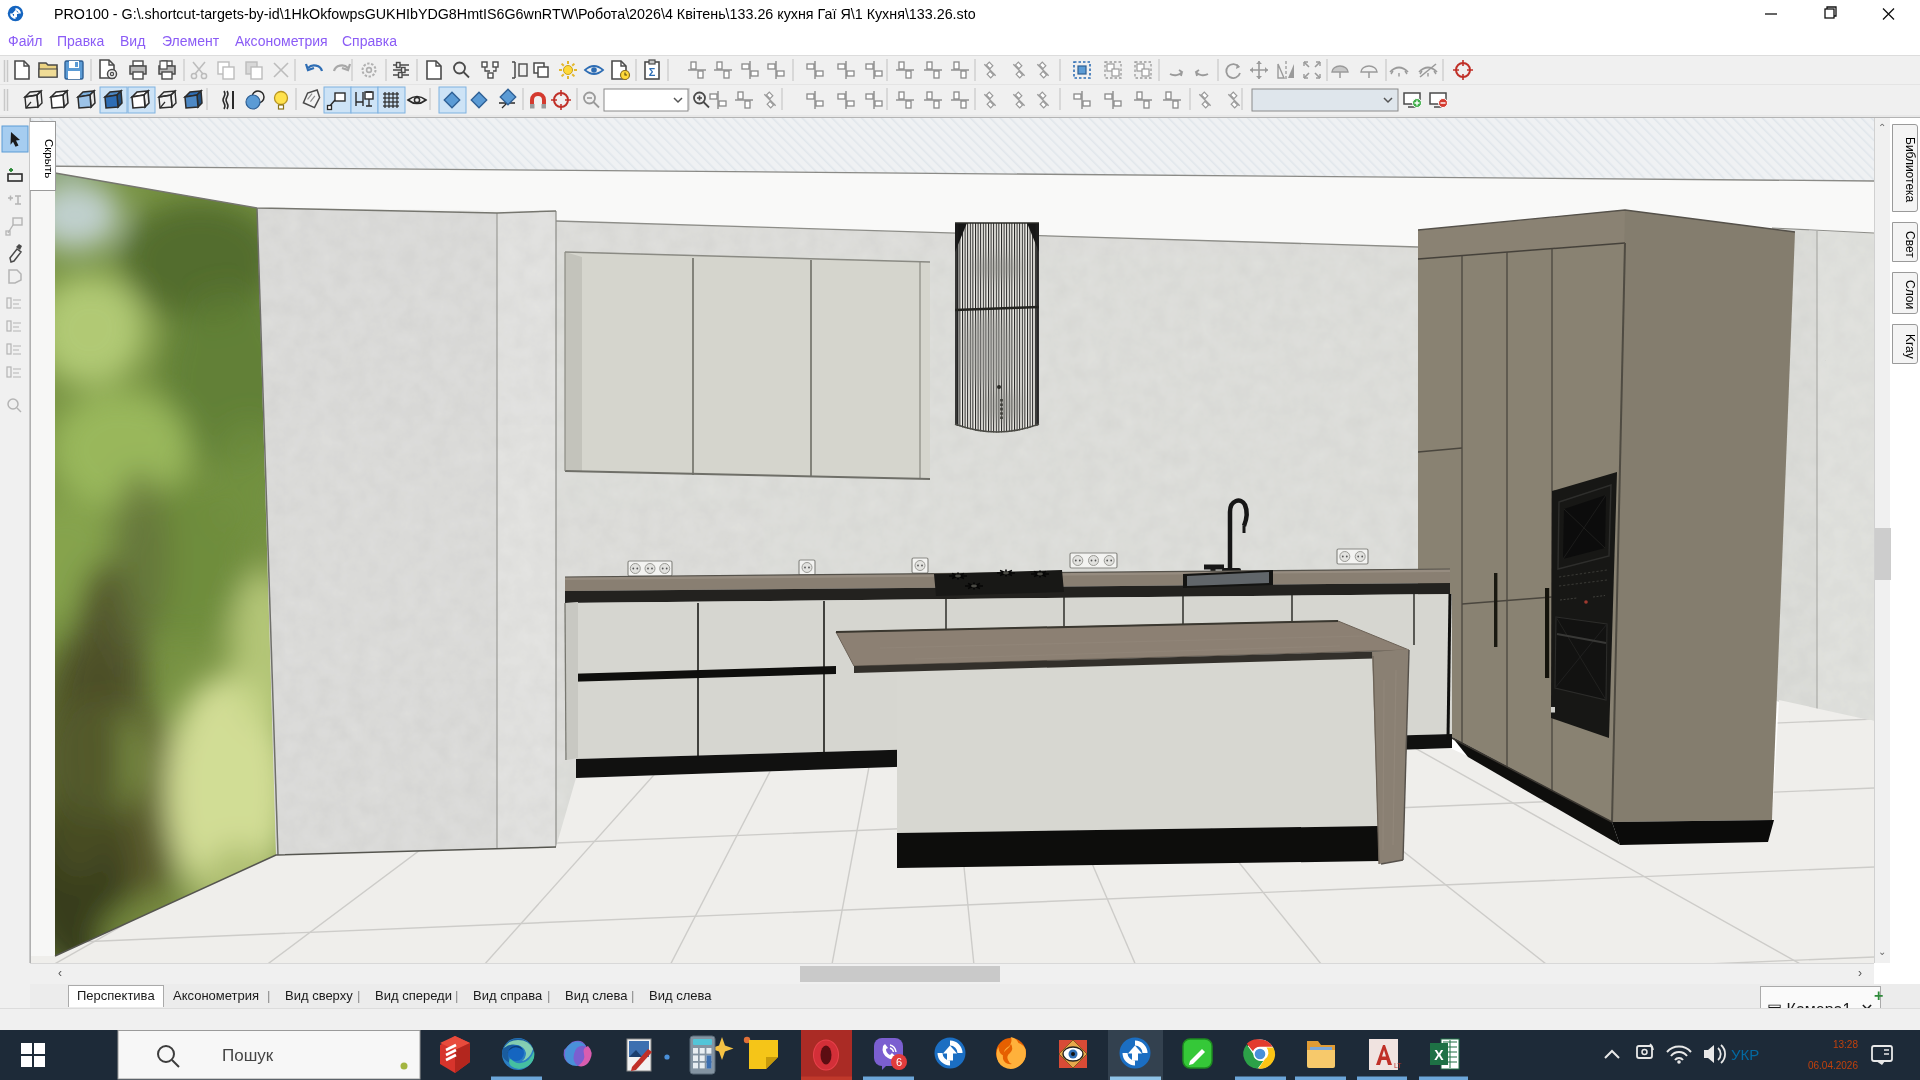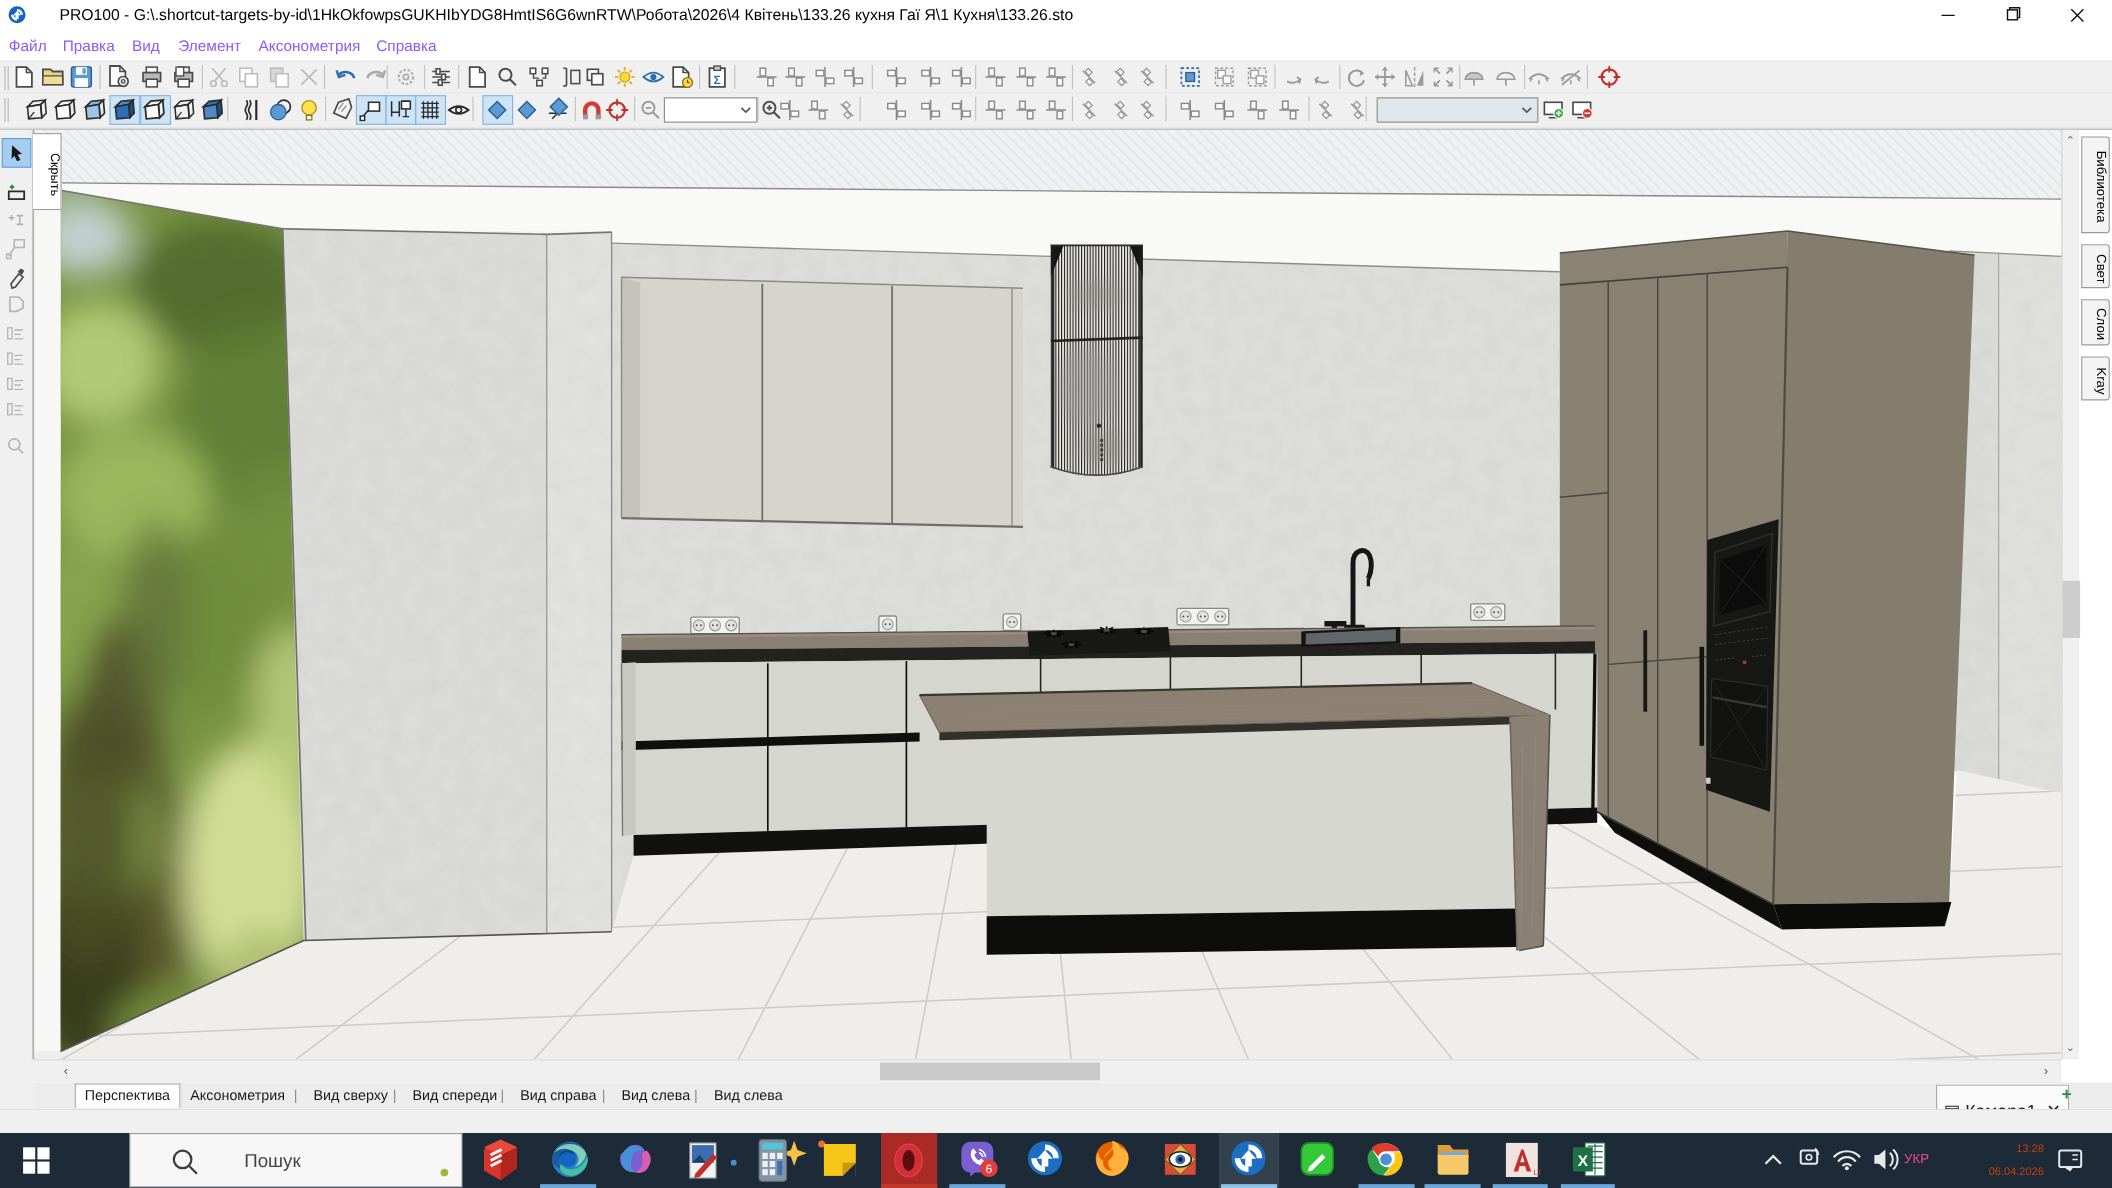--- a/index.html
+++ b/index.html
@@ -13,21 +13,21 @@
 #sidebar{position:absolute;left:0;top:118px;width:30px;height:845px;background:#f0f0f0;border-right:1px solid #c8c8c8}
 #hidetab{position:absolute;left:30px;top:121px;width:26px;height:70px;background:#fff;border:1px solid #9a9a9a;border-left:none;
  font-size:11.5px;color:#000;writing-mode:vertical-rl;text-align:center;padding-top:6px}
 .rtab{position:absolute;background:#f4f4f4;border:1px solid #9a9a9a;width:26px;font-size:12px;color:#000;
  writing-mode:vertical-rl;text-align:center;left:1892px;border-radius:0 3px 3px 0}
 #statusstrip{position:absolute;left:0;top:1008px;width:1920px;height:22px;background:#f0f0f0;border-top:1px solid #dcdcdc}
 #tabsrow{position:absolute;left:0;top:984px;width:1920px;height:24px;background:#ececec;font-size:13px;color:#1a1a1a}
 #tabsrow .vt{position:absolute;top:4px}
 #tabsrow .sep{position:absolute;top:4px;color:#8a8a8a}
 #clock{position:absolute;left:1768px;top:1034px;width:90px;text-align:right;color:#c2410c;font-size:10px;line-height:21px}
-#ukr{position:absolute;left:1731px;top:1046px;color:#ec4899;font-size:12px}
+#ukr{position:absolute;left:1731px;top:1046px;color:#0369a1;font-size:15px}
 </style></head><body>
 <div id="titlebar">
     <svg class="abs" style="left:7px;top:5px" width="17" height="17" viewBox="0 0 22 22">
       <circle cx="11" cy="11" r="10" fill="#1565c0"></circle>
       <path d="M11,4 a7,7 0 0 1 7,7 h-3.2 a3.8,3.8 0 0 0 -3.8,-3.8 z" fill="#fff"></path>
       <path d="M11,18 a7,7 0 0 1 -7,-7 h3.2 a3.8,3.8 0 0 0 3.8,3.8 z" fill="#fff"></path>
       <path d="M11,6.5 l4.5,5 h-2.6 v4.5 h-3.8 v-4.5 h-2.6 z" fill="#fff"></path>
     </svg>
     <span class="ttxt">PRO100 - G:\.shortcut-targets-by-id\1HkOkfowpsGUKHIbYDG8HmtIS6G6wnRTW\Робота\2026\4 Квітень\133.26 кухня Гаї Я\1 Кухня\133.26.sto</span>
     <svg class="abs" style="left:1755px;top:0" width="165" height="28" viewBox="0 0 165 28">

